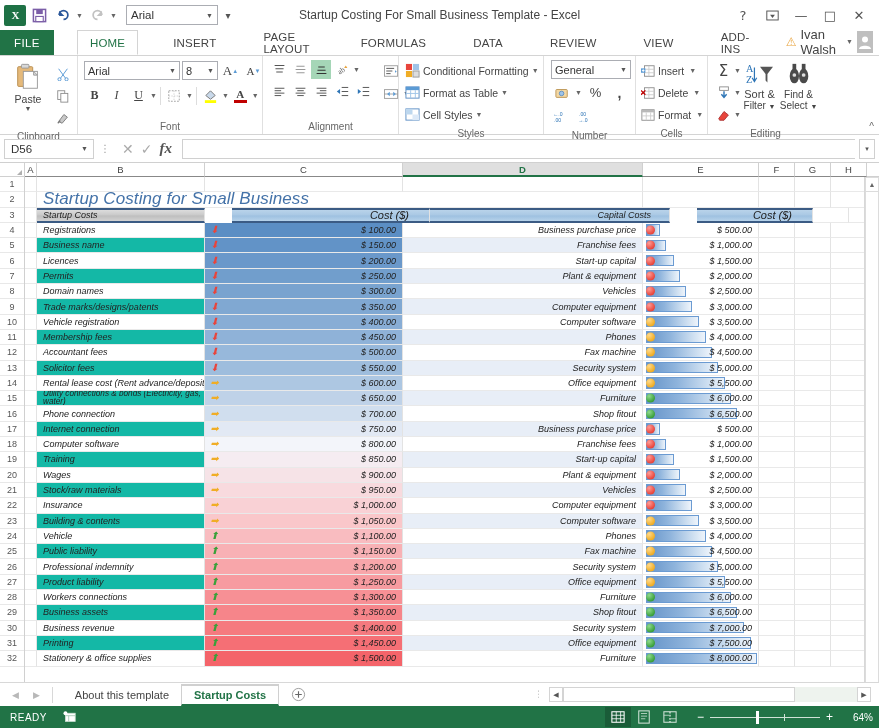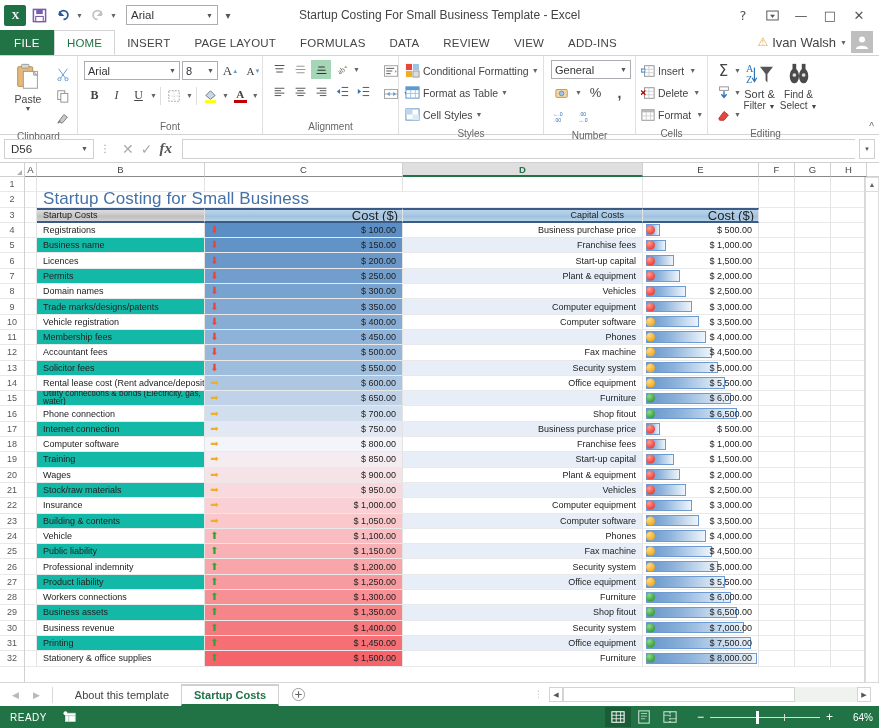--- a/index.html
+++ b/index.html
@@ -26,21 +26,21 @@
   .fontbox { width:92px; height:20px; border:1px solid #abadb3; background:#fff; margin-left:6px;
              display:flex; align-items:center; font-size:11.5px; color:#333; padding-left:4px; position:relative; }
   .fontbox .cv { font-size:7px; position:absolute; right:4px; color:#555; }
   .qat-more { width:16px; display:flex; align-items:center; justify-content:center; font-size:10px; color:#555; }
   .wintitle { position:absolute; left:0; right:0; text-align:center; font-size:12px; color:#444; pointer-events:none; }
   .winbtns { margin-left:auto; display:flex; align-items:center; padding-right:6px; gap:1px; }
   .wb { width:28px; height:22px; display:flex; align-items:center; justify-content:center;
         font-size:13px; color:#555; font-family:"DejaVu Sans", sans-serif; }
 
   
-  .tabsrow { height:25px; background:#fff; display:flex; align-items:flex-end; position:relative; flex:none; }
+  .tabsrow { height:25px; background:#fff; display:flex; align-items:center; position:relative; flex:none;gap:23px; }
   .filetab { background:#217346; color:#fff; font-size:11.5px; letter-spacing:.4px;
              padding:0 14px; height:25px; display:flex; align-items:center; }
   .rtab { font-size:11.5px; color:#444; padding:0 12px; height:25px; display:flex; align-items:center;
           letter-spacing:.2px; }
   .rtab.active { color:#217346; background:#fff; border:1px solid #d4d4d4; border-bottom:1px solid #fff;
                  position:relative; z-index:3; height:25px; }
   .acctrow { margin-left:auto; display:flex; align-items:center; gap:4px; padding-right:6px; padding-bottom:2px; }
   .warn-ico { color:#e8a33d; font-size:12px; }
   .acctname { font-size:13px; color:#444; }
   .acct-caret { font-size:7px; color:#666; }
@@ -114,43 +114,43 @@
         font-size:9.5px; color:#444; display:flex; align-items:center; justify-content:center;
         background:#fff; font-family:"Liberation Sans", sans-serif; }
   .ch.sel { background:#dfdfdf; color:#217346; font-weight:bold; border-bottom:2px solid #217346; }
 
   .gridbody { flex:1; display:flex; overflow:hidden; }
   .rowhdrs { width:25px; flex:none; background:#fff; border-right:1px solid #d0d0d0; }
   .rh { height:15.3px; font-size:9px; color:#555; display:flex; align-items:center; justify-content:center;
         border-bottom:1px solid #e8e8e8; }
   .cells { flex:1; position:relative; overflow:hidden; }
 
-  .xrow { display:flex; height:15.3px; align-items:stretch; }
+  .xrow { display:flex; height:15.3px; align-items:stretch;font-style:italic; }
   .cell { border-right:1px solid #e3e3e3; border-bottom:1px solid #e9e9e9; font-size:9px;
           display:flex; align-items:center; overflow:hidden; white-space:nowrap; }
   .cA { width:12px; flex:none; }
   .cB { width:168px; flex:none; }
   .cC { width:198px; flex:none; }
   .cD { width:240px; flex:none; }
   .cE { width:116px; flex:none; }
   .cF { width:36px; flex:none; }
   .cG { width:36px; flex:none; }
   .cH { width:36px; flex:none; }
 
   
   .titlecell { font-size:17px; color:#4472a8; font-family:"Liberation Sans", sans-serif;
                padding-left:6px; letter-spacing:.1px; }
 
   
   .hdr-left { background:linear-gradient(to bottom,#dcdcdc 0%,#c9c9c9 48%,#bdbdbd 52%,#d2d2d2 100%);
               border-top:2px solid #3b5b84; border-bottom:2px solid #3b5b84; color:#222; font-size:9px;
               padding-left:6px; }
   .hdr-cost { background:linear-gradient(to bottom,#b9d3ea 0%,#a9c8e4 48%,#9dc0e0 52%,#b6d2ea 100%);
-              border-top:2px solid #3b5b84; border-bottom:2px solid #3b5b84; color:#222; font-size:13px;
-              justify-content:flex-end; padding-right:4px; }
+              border-top:2px solid #3b5b84; border-bottom:2px solid #3b5b84; color:#222; font-size:11px;
+              justify-content:flex-end; padding-right:20px;margin-left:27px; }
   .hdr-cap { background:linear-gradient(to bottom,#b9d3ea 0%,#a9c8e4 48%,#9dc0e0 52%,#b6d2ea 100%);
              border-top:2px solid #3b5b84; border-bottom:2px solid #3b5b84; color:#222; font-size:9px;
              justify-content:flex-end; padding-right:18px; }
 
   .lbl-cell { padding-left:6px; color:#222; font-size:9px; }
   .lbl-cell.alt { background:#14b8a6; }
   .lbl-cell.two { line-height:1.0; white-space:normal; font-size:8.2px; }
   .lbl-right { justify-content:flex-end; padding-right:5px; color:#222; font-size:9px; }
   .lbl-right.alt { background:#e8eef7; }
 

